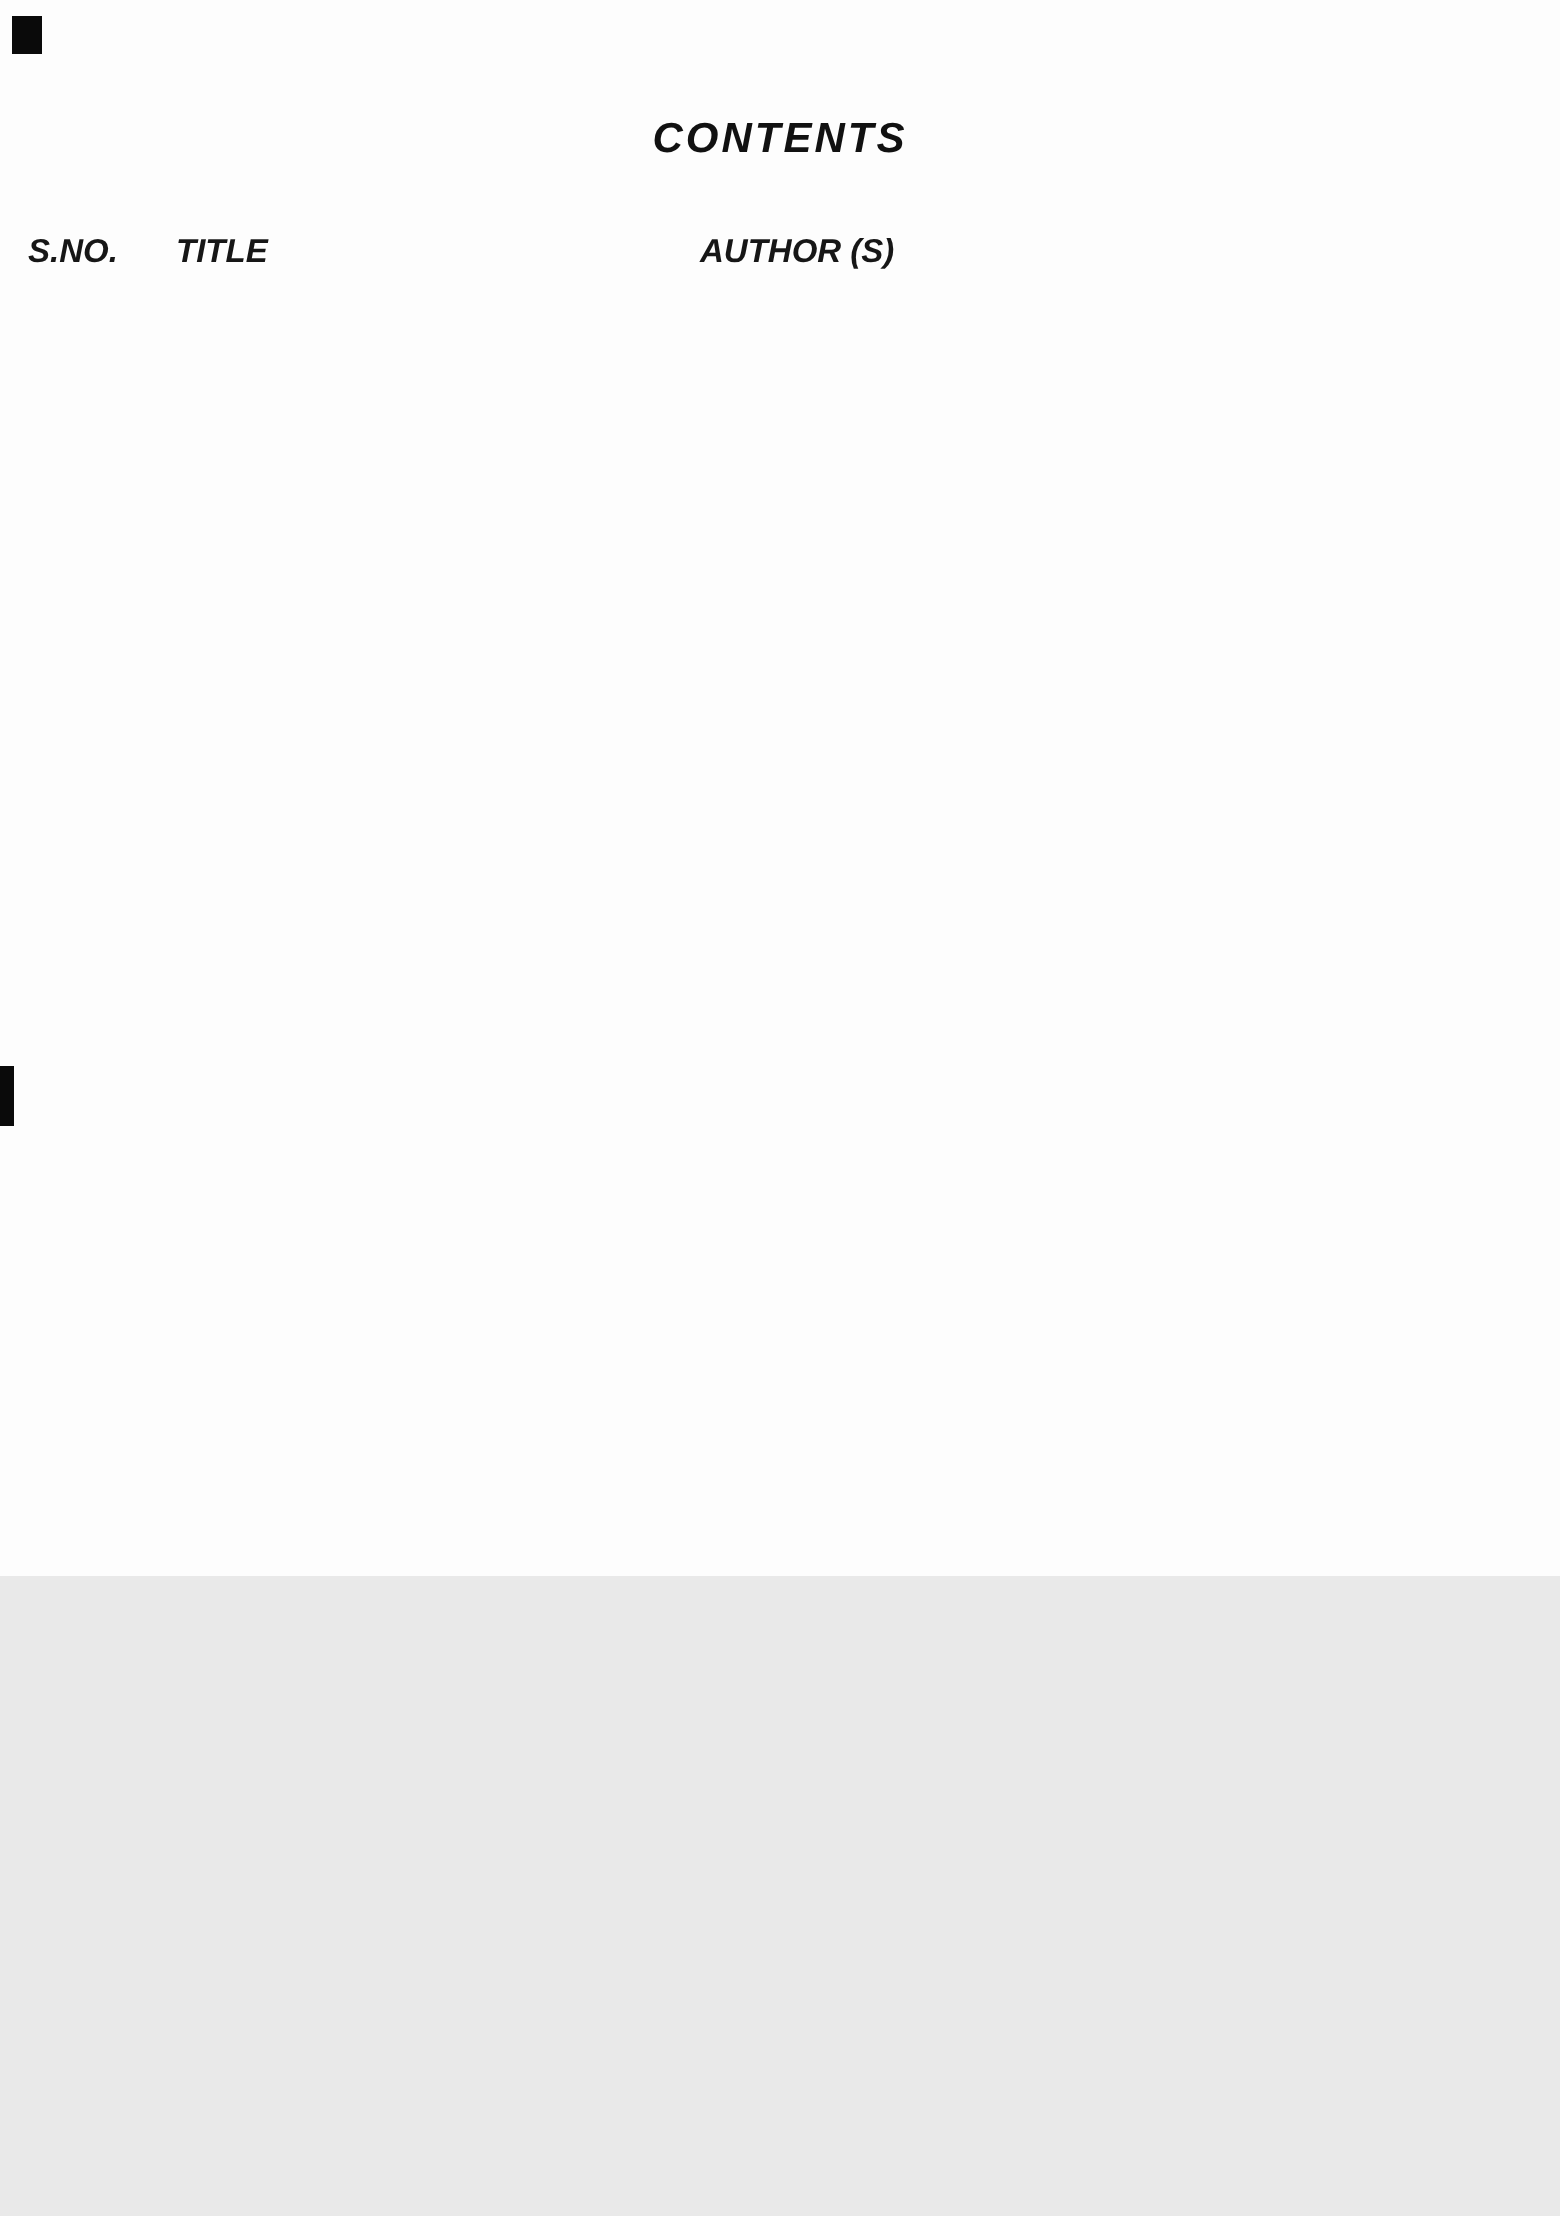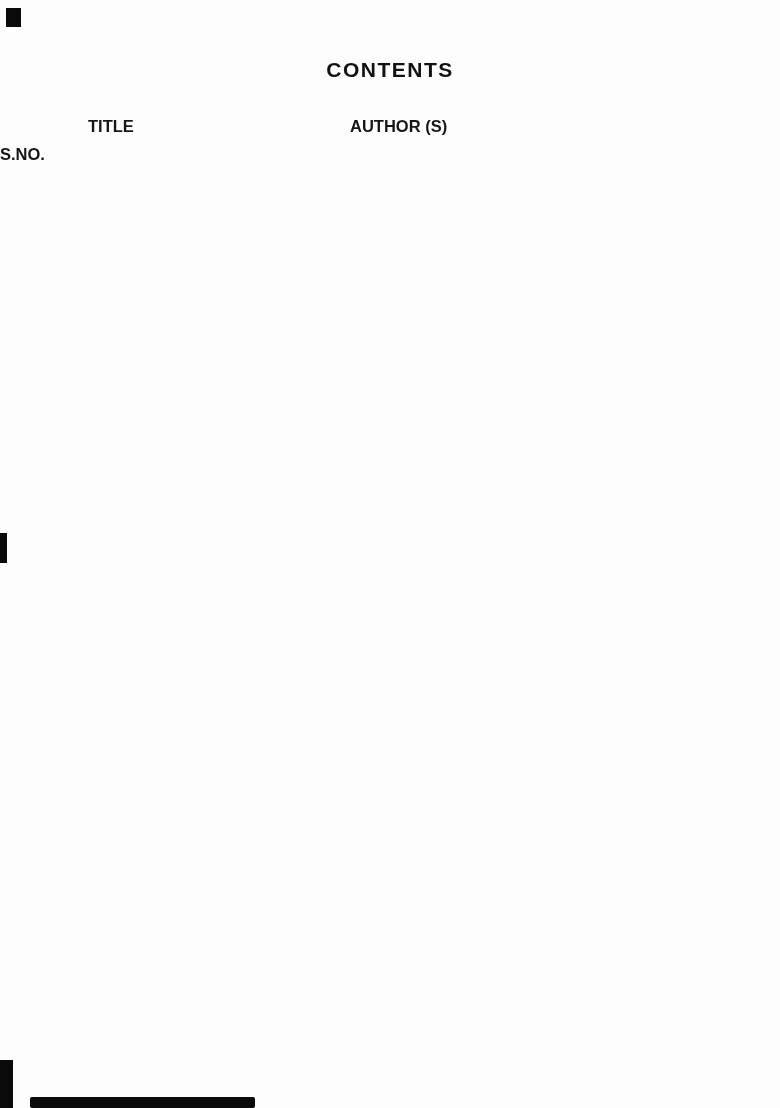--- a/index.html
+++ b/index.html
@@ -5,44 +5,45 @@
   * { margin: 0; padding: 0; box-sizing: border-box; }
   html, body { background: #e9e9e9; }
   body {
     font-family: "Liberation Sans", "DejaVu Sans", sans-serif;
     font-weight: bold;
     color: #161616;
   }
   .page {
     position: relative;
     width: 780px;
-    height: 1108px;
+    height: 788px;
     background: #fdfdfd;
     overflow: hidden;
     margin: 0 auto;
+    font-style: italic;
   }
   .contents-title {
     margin-top: 58px;
     text-align: center;
     font-size: 21px;
     letter-spacing: 1.5px;
     color: #111;
   }
   .row {
     display: grid;
     grid-template-columns: 88px 262px 320px 110px;
     align-items: start;
     line-height: 24px;
     font-size: 16px;
   }
   .header-row {
     margin-top: 32px;
     font-size: 16.5px;
   }
-  .c.sno { padding-left: 0; margin-top: 28px; }
+  .c.sno { padding-left: 14px; }
   .c.author { padding-right: 10px; white-space: pre-line; }
   .c.ttl   { padding-right: 6px;  white-space: pre-line; }
   .c.page  { text-align: center;  white-space: pre-line; }
   
   .artifact {
     position: absolute;
     background: #0a0a0a;
   }
   .a1 { left: 6px;  top: 8px;    width: 15px;  height: 19px; }
   .a2 { left: 0;    top: 533px;  width: 7px;   height: 30px; }

